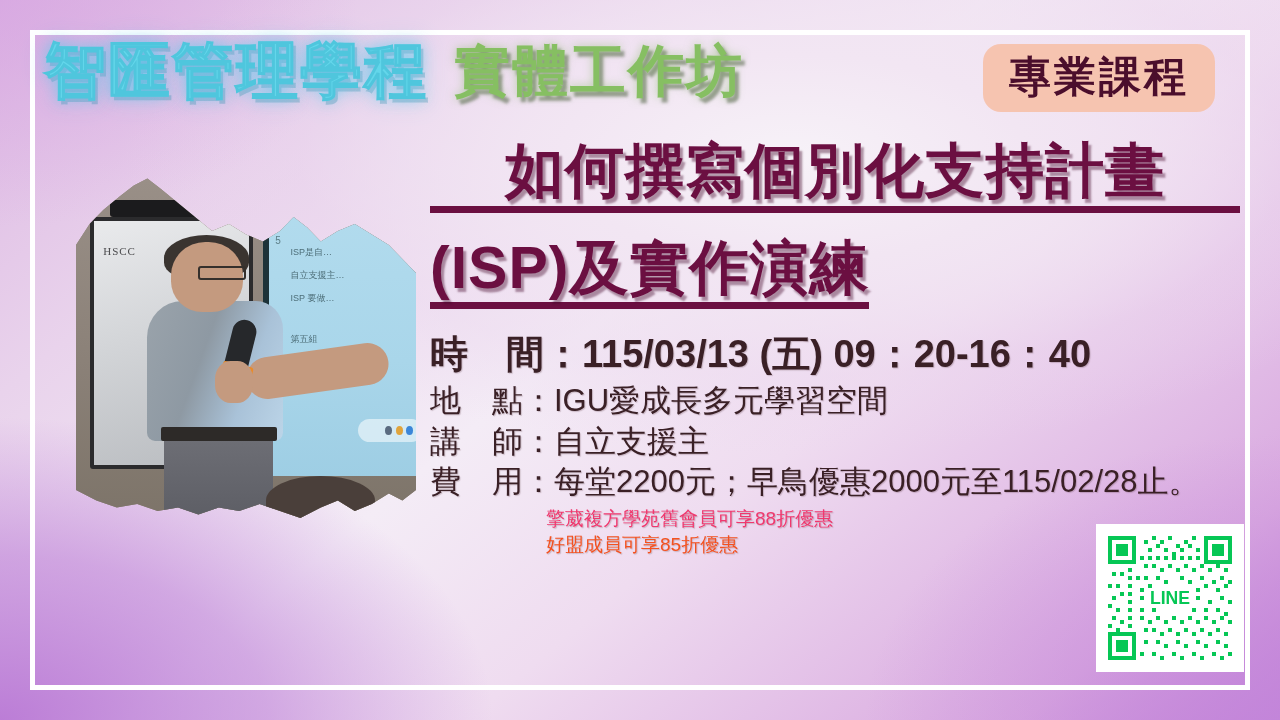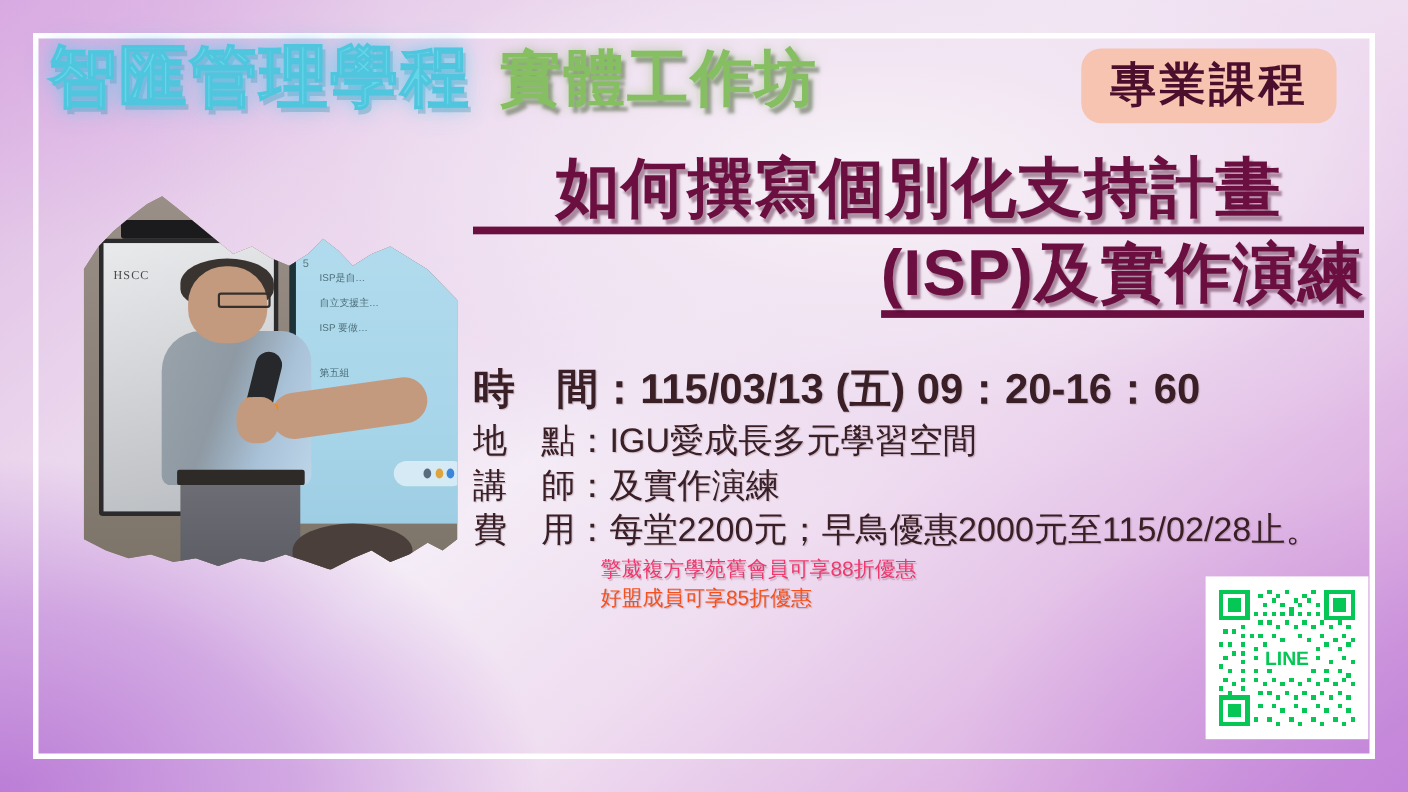--- a/index.html
+++ b/index.html
@@ -148,21 +148,21 @@
 
   
   .main-title{
     position:absolute; left:430px; top:140px; width:810px; z-index:6;
     color:#6b0f41; font-weight:bold; text-align:center;
     font-size:59px; line-height:1.08; letter-spacing:1px;
     text-shadow:3px 4px 2px rgba(70,10,42,0.42);
   }
   .main-title .tl{ display:block; border-bottom:7px solid #6b0f41; padding-bottom:2px; }
   .main-title .tl2{ display:inline-block; border-bottom:7px solid #6b0f41; padding-bottom:2px; margin-top:4px;}
-  .title-line2-wrap{ text-align:right; }
+  .title-line2-wrap{ text-align:left;margin-top:20px; }
 
   
   .info{
     position:absolute; left:430px; top:330px; width:820px; z-index:6;
     color:#3a2026; font-size:31px; line-height:1.30; letter-spacing:0px;
     text-shadow:1px 1px 1px rgba(110,80,90,0.30);
   }
   .info .row{ white-space:nowrap; }
   .info .time{ font-size:38px; font-weight:bold; letter-spacing:0px; margin-bottom:2px; }
   .info .indent{ padding-left:86px; }
@@ -239,23 +239,23 @@
   </div>
 
   <div class="main-title">
     <span class="tl">如何撰寫個別化支持計畫</span>
     <div class="title-line2-wrap">
       <span class="tl2">(ISP)及實作演練</span>
     </div>
   </div>
 
   <div class="info">
-    <div class="row time">時　間：115/03/13 (五) 09：20-16：60</div>
+    <div class="row time">時　間：115/03/13 (五) 09：20-16：40</div>
     <div class="row">地　點：IGU愛成長多元學習空間</div>
-    <div class="row">講　師：及實作演練</div>
+    <div class="row">講　師：自立支援主</div>
     <div class="row">費　用：每堂2200元；早鳥優惠2000元至115/02/28止。</div>
 
     <div class="disc">
       <div class="d1">擎葳複方學苑舊會員可享88折優惠</div>
       <div class="d2">好盟成員可享85折優惠</div>
     </div>
   </div>
 
 
   <div class="qr">

